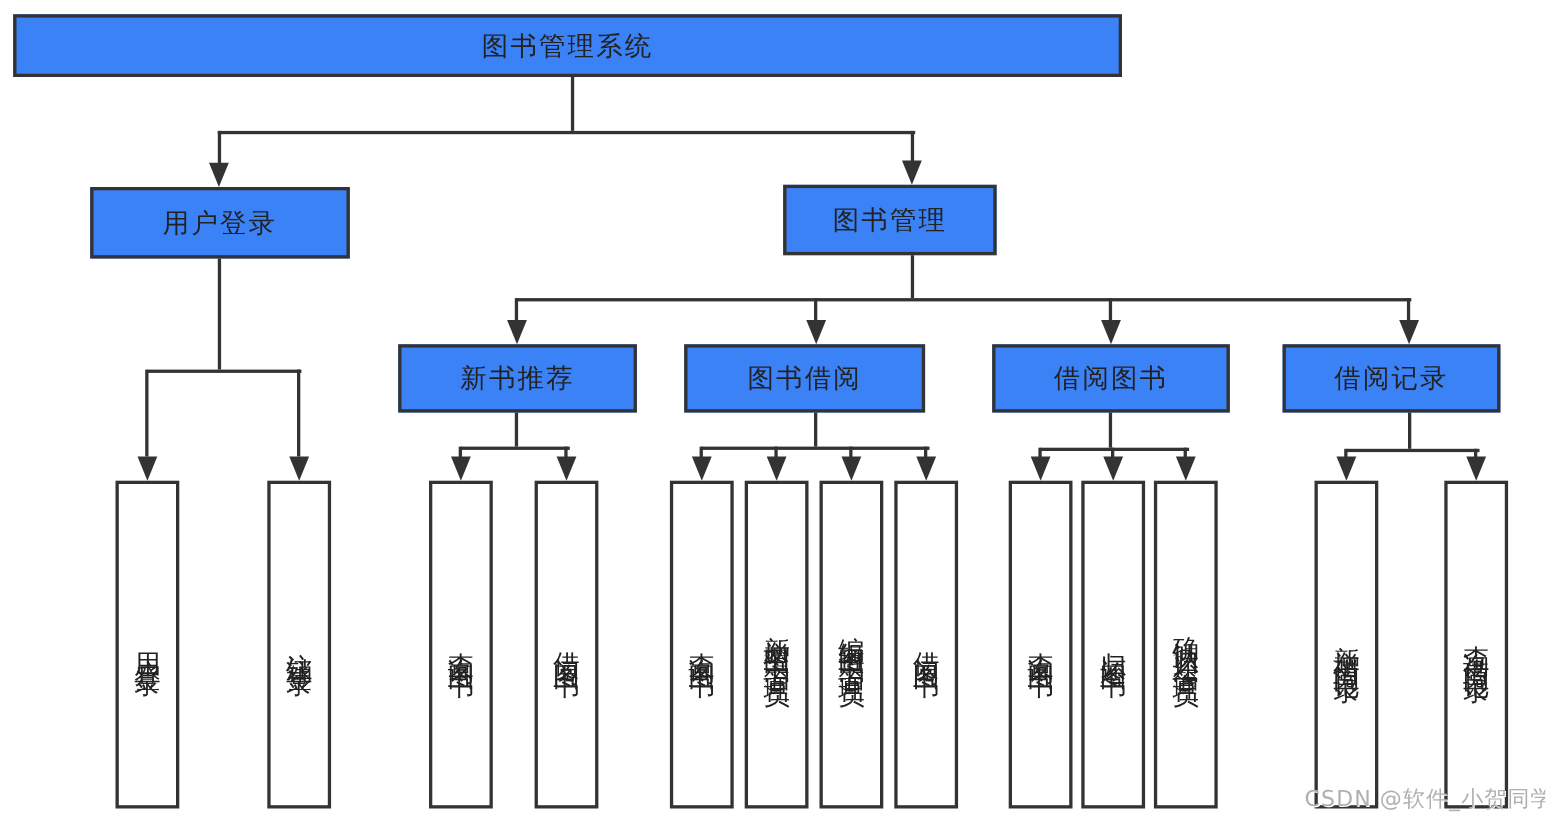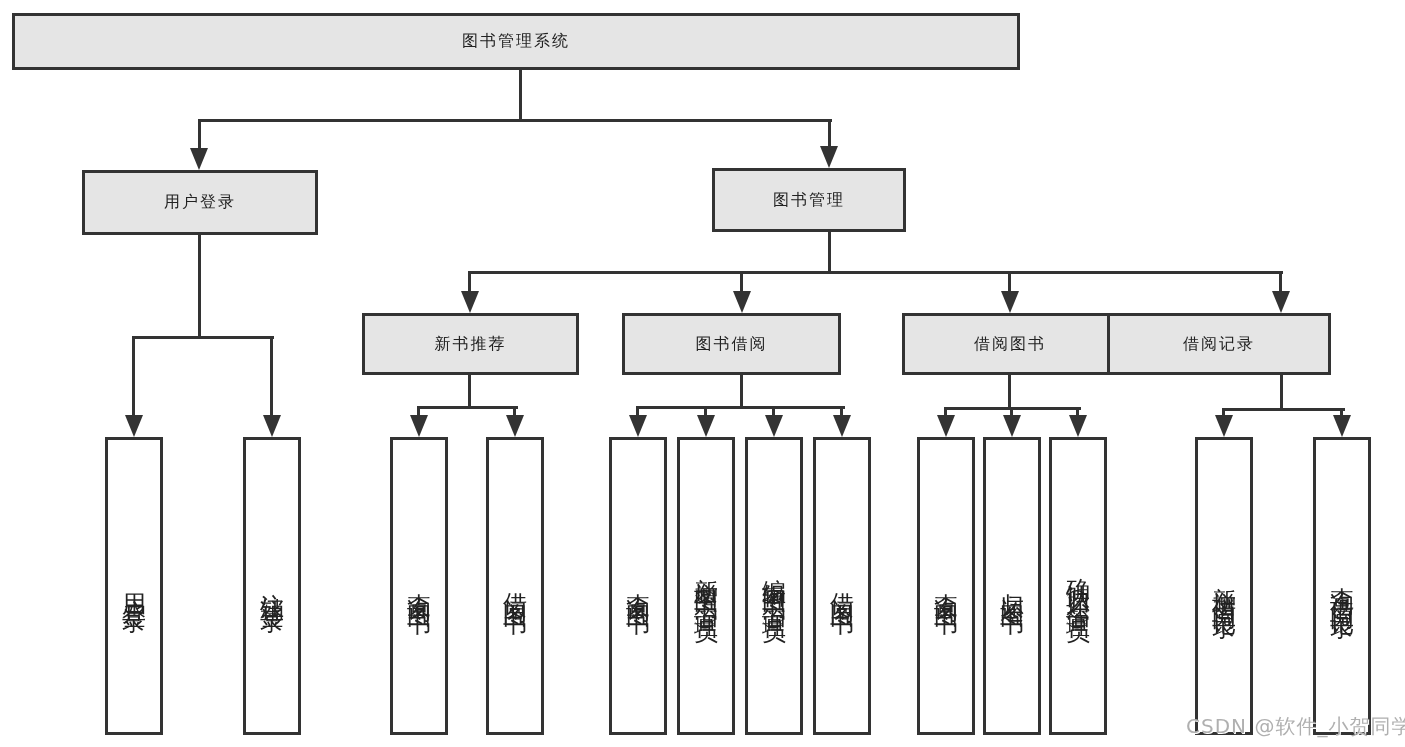--- a/index.html
+++ b/index.html
@@ -12,25 +12,25 @@
     position: relative;
     width: 1405px;
     height: 747px;
     background: #ffffff;
     overflow: hidden;
   }
   
   .box {
     position: absolute;
     border: 3px solid #333333;
-    background: #e5e5e5;
+    background: #3b82f6;
     display: flex;
     align-items: center;
     justify-content: center;
-    font-size: 16px;
+    font-size: 24px;
     letter-spacing: 2px;
     color: #222222;
     white-space: nowrap;
   }
   
   .vbox {
     position: absolute;
     top: 437px;
     width: 58px;
     height: 298px;
@@ -102,21 +102,21 @@
   <div class="vl" style="left:740px; top:271px; height:20px;"></div>
   <div class="ah" style="left:733px; top:291px;"></div>
   <div class="vl" style="left:1008px; top:271px; height:20px;"></div>
   <div class="ah" style="left:1001px; top:291px;"></div>
   <div class="vl" style="left:1279px; top:271px; height:20px;"></div>
   <div class="ah" style="left:1272px; top:291px;"></div>
 
   <div class="box" style="left:362px; top:313px; width:217px; height:62px;">新书推荐</div>
   <div class="box" style="left:622px; top:313px; width:219px; height:62px;">图书借阅</div>
   <div class="box" style="left:902px; top:313px; width:216px; height:62px;">借阅图书</div>
-  <div class="box" style="left:1107px; top:313px; width:224px; height:62px;">借阅记录</div>
+  <div class="box" style="left:1166px; top:313px; width:198px; height:62px;">借阅记录</div>
 
   <div class="vl" style="left:468px; top:375px; height:31px;"></div>
   <div class="hl" style="left:419px; top:406px; width:99px;"></div>
   <div class="vl" style="left:417px; top:406px; height:11px;"></div>
   <div class="ah" style="left:410px; top:415px;"></div>
   <div class="vl" style="left:513px; top:406px; height:11px;"></div>
   <div class="ah" style="left:506px; top:415px;"></div>
 
   <div class="vl" style="left:740px; top:375px; height:31px;"></div>
   <div class="hl" style="left:638px; top:406px; width:207px;"></div>

